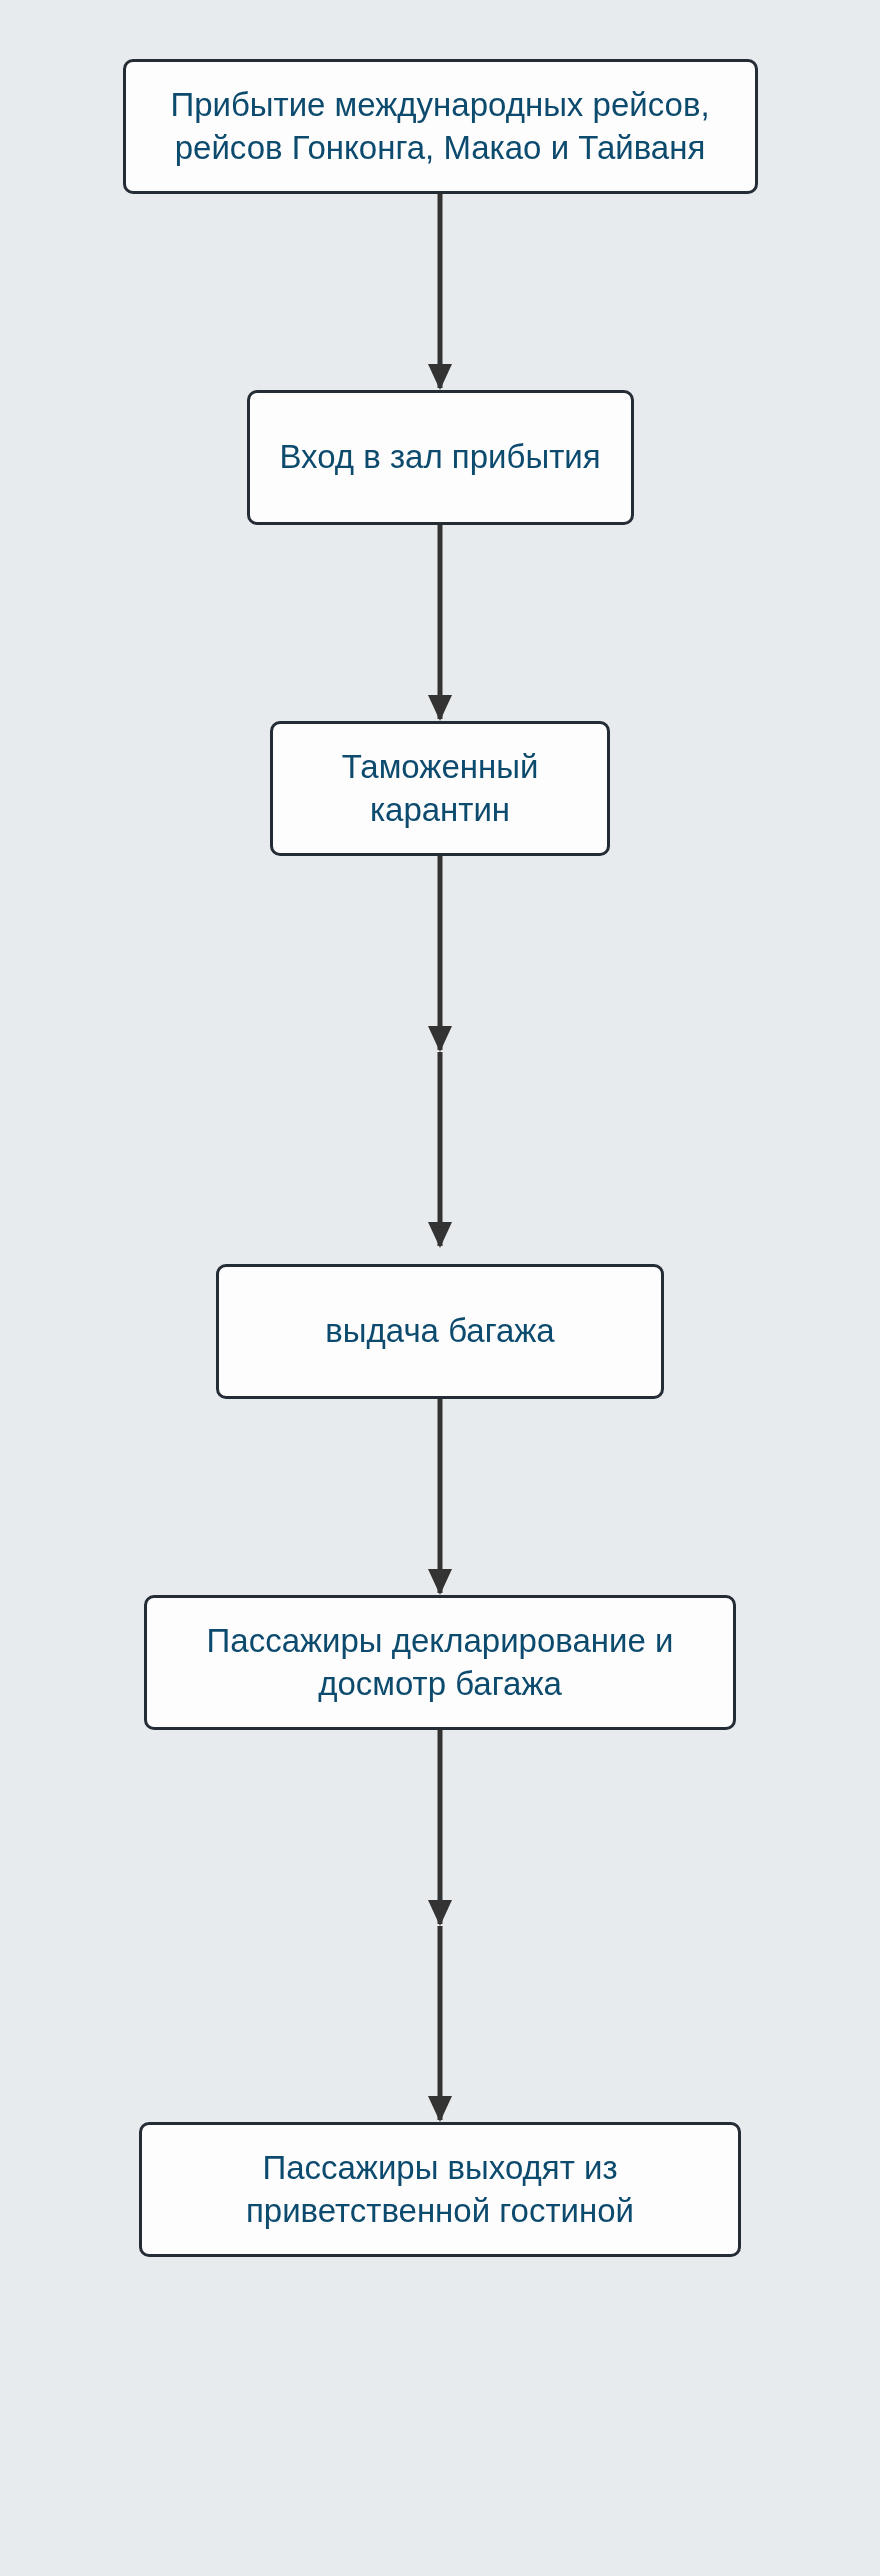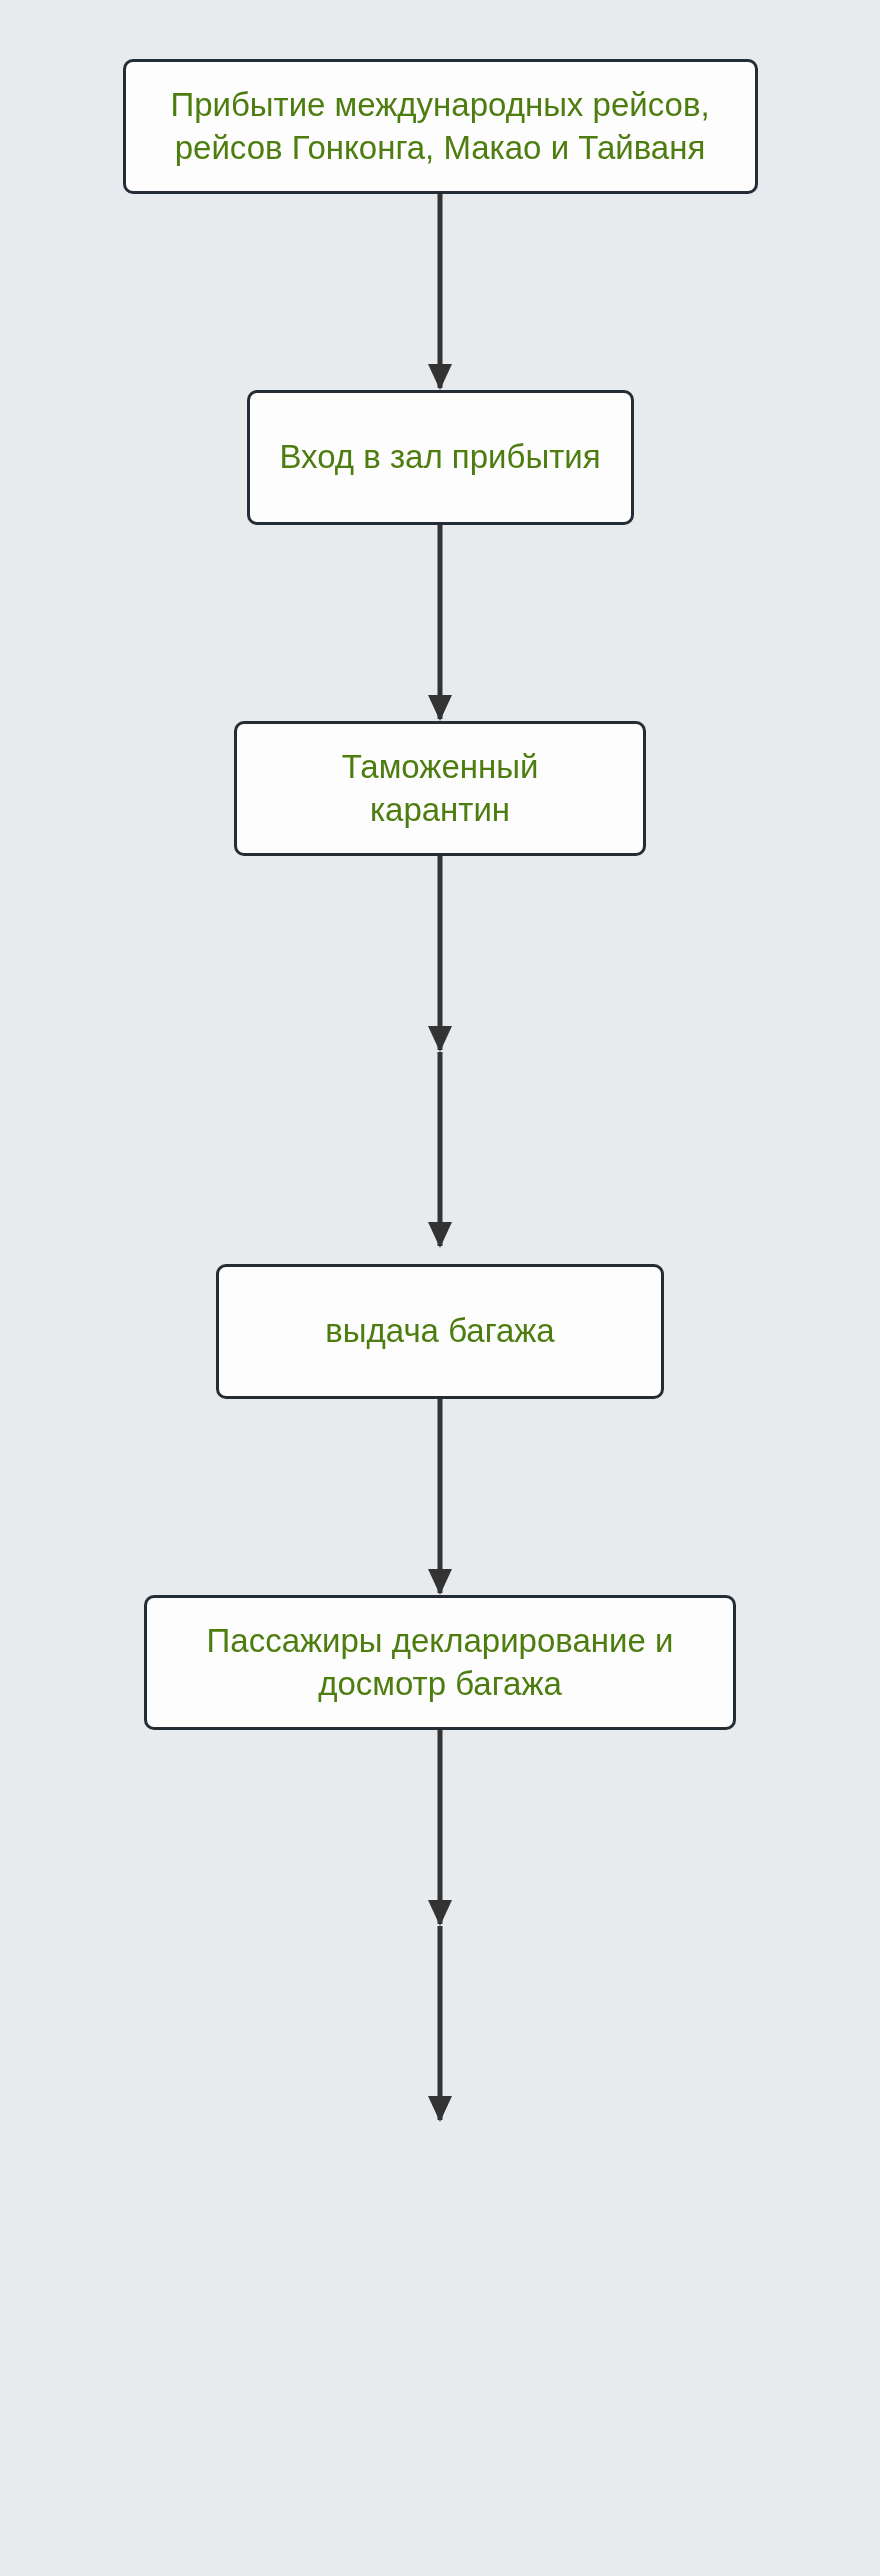--- a/index.html
+++ b/index.html
@@ -25,31 +25,31 @@
     flex: 0 0 auto;
     height: 135px;
     box-sizing: border-box;
     background: #fdfdfd;
     border: 3.3px solid #242c35;
     border-radius: 10px;
     display: flex;
     align-items: center;
     justify-content: center;
     text-align: center;
-    color: #4d7c0f;
+    color: #0c4a6e;
     font-size: 33px;
     line-height: 1.3;
   }
   .node-label {
     white-space: pre-line;
     padding: 0 15px;
   }
   .w1 { width: 635px; }
   .w2 { width: 387px; }
-  .w3 { width: 412px; }
+  .w3 { width: 340px; }
   .w4 { width: 372px; }
   .w5 { width: 448px; margin-top: 16px; }
   .w6 { width: 592px; }
   .w7 { width: 778px; }
   .w8 { width: 602px; }
   .connector {
     position: relative;
     flex: 0 0 auto;
     width: 36px;
     height: 196px;
@@ -133,15 +133,19 @@
     <div class="arrow-line"></div>
     <div class="arrow-head"></div>
   </div>
 
 
   <div class="connector">
     <div class="arrow-line"></div>
     <div class="arrow-head"></div>
   </div>
 
+  <div class="node w8">
+    <span class="node-label">Пассажиры выходят из
+приветственной гостиной</span>
+  </div>
 
 </div>
 
 
 </body></html>

